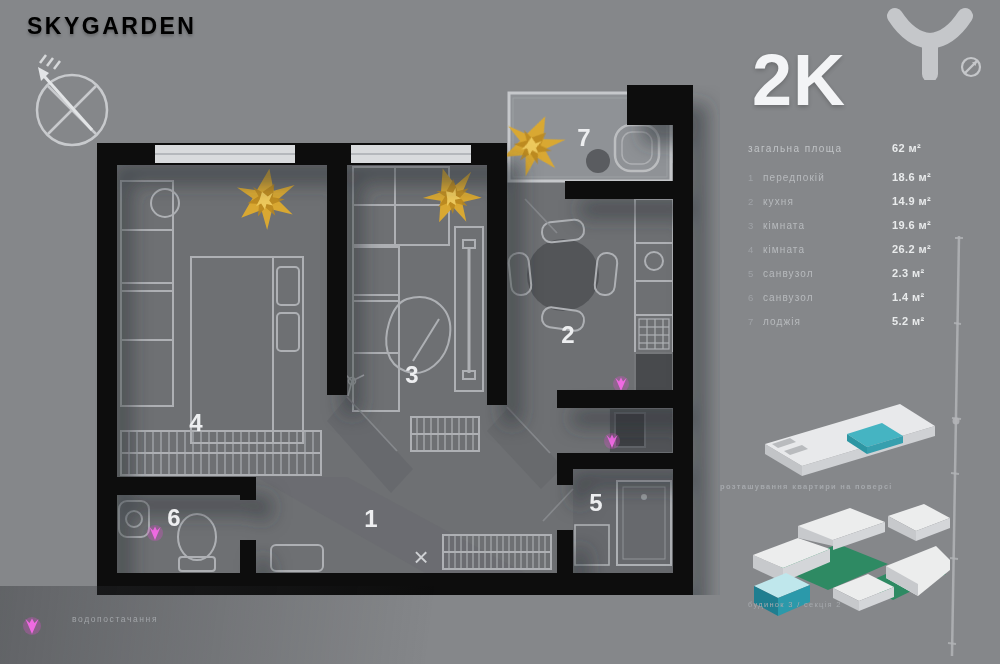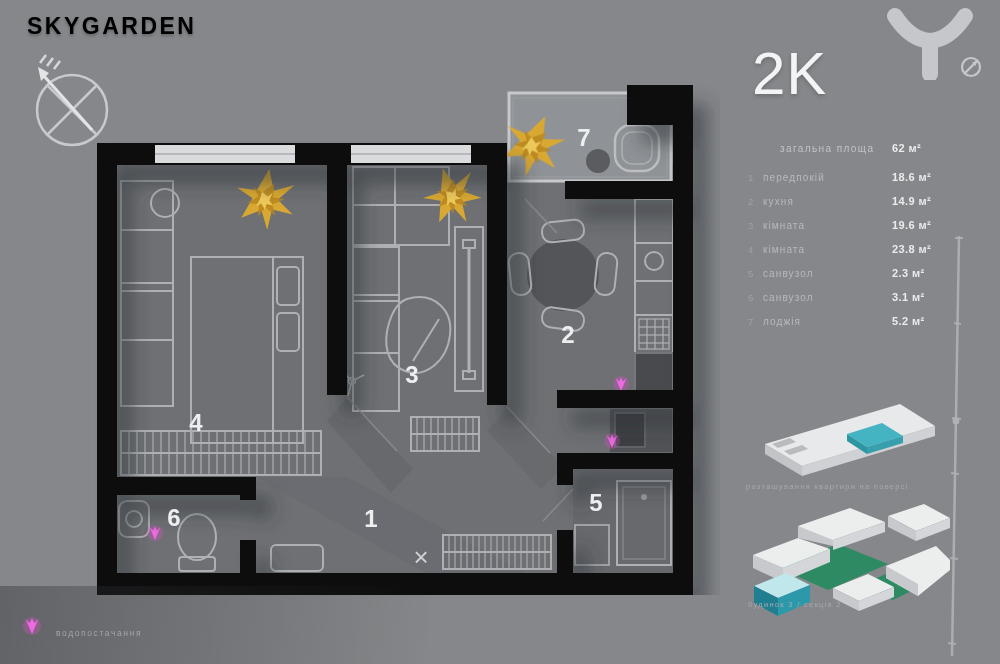--- a/index.html
+++ b/index.html
@@ -14,45 +14,45 @@
   
   .brand{
     left:27px;top:13px;
     font-size:23px;font-weight:800;letter-spacing:2.5px;
     color:#000000;text-shadow:0 2px 3px rgba(0,0,0,.25);
   }
 
   
   .type-label{
     left:752px;top:44px;
-    font-size:60px;font-weight:400;letter-spacing:1px;line-height:1;
+    font-size:72px;font-weight:700;letter-spacing:1px;line-height:1;
     color:#f3f4f6;text-shadow:0 2px 4px rgba(0,0,0,.2);
   }
   .area-table{left:748px;top:142px;width:192px;}
   .arow{display:flex;align-items:baseline;margin-bottom:12px;}
   .arow.header{margin-bottom:17px;}
   .anum{width:15px;font-size:9.5px;color:#9fa2a6;flex:none;}
   .alabel{
     flex:1;font-size:10px;letter-spacing:1.1px;color:#b7babd;
     text-transform:lowercase;white-space:nowrap;overflow:hidden;
   }
-  .arow.header .alabel{letter-spacing:1.4px;color:#c0c3c6;margin-left:32px;}
+  .arow.header .alabel{letter-spacing:1.4px;color:#c0c3c6;}
   .avalue{
     flex:none;font-size:11px;font-weight:700;color:#e9ebec;
     letter-spacing:.4px;text-align:left;min-width:48px;
   }
   .caption{
     font-size:7.5px;letter-spacing:1.3px;color:#a6a9ad;
     text-transform:lowercase;white-space:nowrap;
   }
-  #caption-floor{left:746px;top:482px;width:200px;}
+  #caption-floor{left:720px;top:482px;width:200px;font-weight:bold;}
   #caption-building{left:748px;top:600px;width:200px;}
 
   
-  .legend{left:20px;top:614px;display:flex;align-items:flex-end;gap:12px;}
+  .legend{left:20px;top:614px;display:flex;align-items:flex-start;gap:28px;}
   .legend .caption{font-size:8.5px;letter-spacing:1.6px;color:#a2a5a9;}
 
   
   .sweep{
     left:0;top:586px;width:580px;height:78px;pointer-events:none;
     background:linear-gradient(97deg, rgba(48,50,54,.42) 0%, rgba(48,50,54,.16) 46%, rgba(48,50,54,0) 74%);
   }
   svg text{font-family:"Liberation Sans",sans-serif;}
 </style>
 </head>
@@ -337,31 +337,31 @@
     <span class="avalue">14.9 м²</span>
   </div>
   <div class="arow">
     <span class="anum">3</span>
     <span class="alabel">кімната</span>
     <span class="avalue">19.6 м²</span>
   </div>
   <div class="arow">
     <span class="anum">4</span>
     <span class="alabel">кімната</span>
-    <span class="avalue">23.8 м²</span>
+    <span class="avalue">26.2 м²</span>
   </div>
   <div class="arow">
     <span class="anum">5</span>
     <span class="alabel">санвузол</span>
     <span class="avalue">2.3 м²</span>
   </div>
   <div class="arow">
     <span class="anum">6</span>
     <span class="alabel">санвузол</span>
-    <span class="avalue">3.1 м²</span>
+    <span class="avalue">1.4 м²</span>
   </div>
   <div class="arow">
     <span class="anum">7</span>
     <span class="alabel">лоджія</span>
     <span class="avalue">5.2 м²</span>
   </div>
 </div>
 
 <svg class="abs" style="left:750px;top:390px" width="188" height="90" viewBox="0 0 188 90">
   <polygon points="15,54 52,76 52,86 15,64" fill="#c2c4c7"></polygon>

